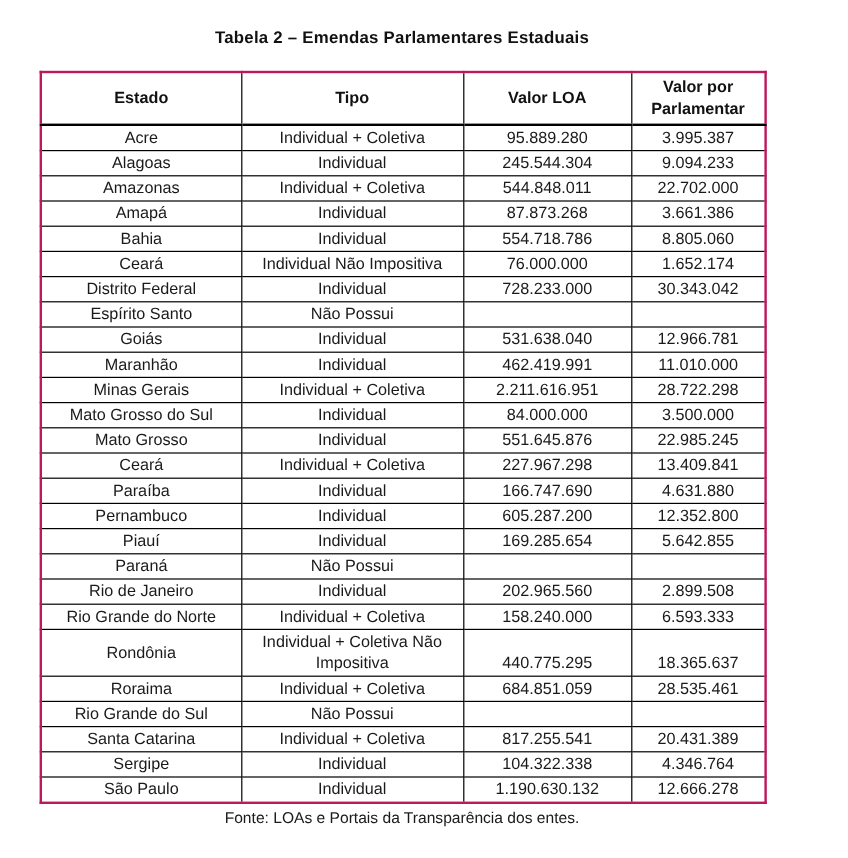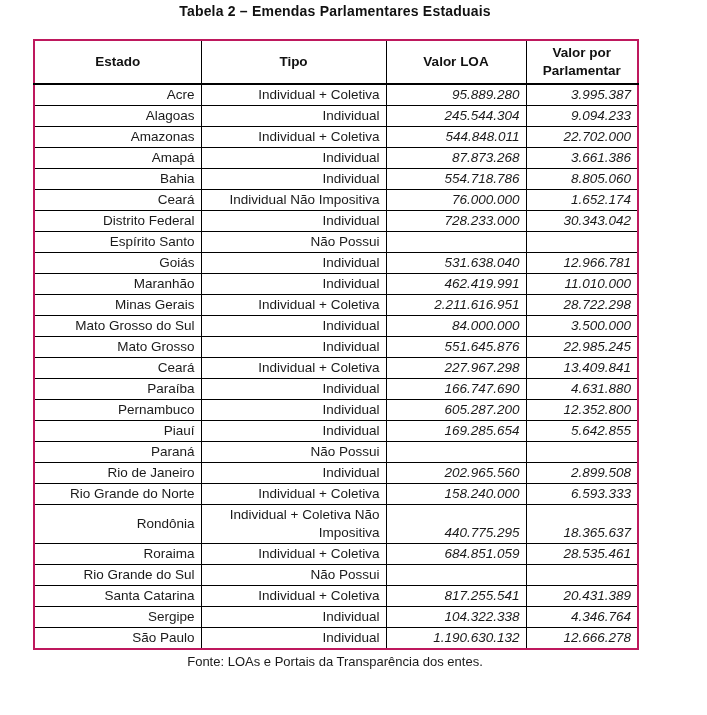--- a/index.html
+++ b/index.html
@@ -7,21 +7,21 @@
     width: 707px;
     height: 715px;
     background: #ffffff;
     font-family: "Liberation Sans", sans-serif;
     color: #1a1a1a;
     overflow: hidden;
   }
   .page {
     width: 631px;
     height: 715px;
-    padding-top: 3px;
+    padding-top: 23px;
   }
   .title {
     width: 604px;
     margin-left: 33px;
     text-align: center;
     font-size: 14px;
     font-weight: bold;
     letter-spacing: 0.2px;
     color: #111111;
   }
@@ -47,28 +47,27 @@
     vertical-align: middle;
     height: 44px;
     padding: 2px 6px;
     color: #111111;
   }
   table.data-table tbody td {
     height: 21px;
     padding: 1px 6px;
   }
   td.col-estado, td.col-tipo {
-    text-align: right;
+    text-align: center;
     vertical-align: middle;
   }
   td.col-num {
-    text-align: right;
+    text-align: center;
     vertical-align: bottom;
     padding-right: 7px;
-    font-style: italic;
   }
   th.w-parlamentar {
     padding-left: 12px;
     padding-right: 12px;
     margin-top: 32px;
   }
   .fonte {
     width: 604px;
     margin-left: 33px;
     margin-top: 4px;

